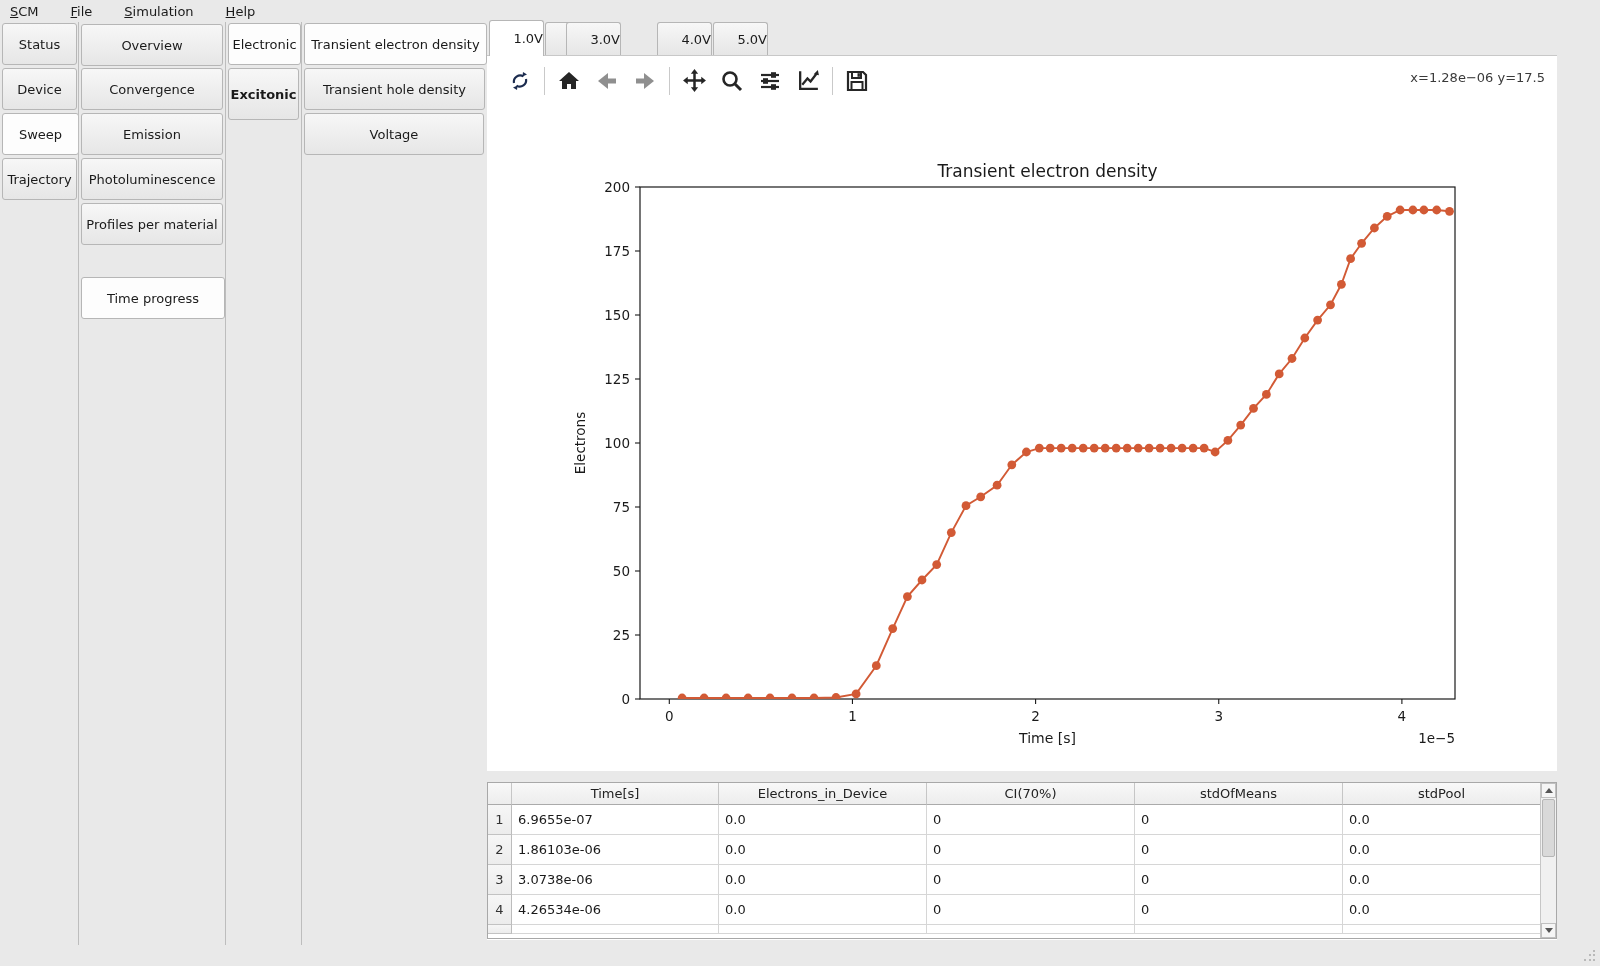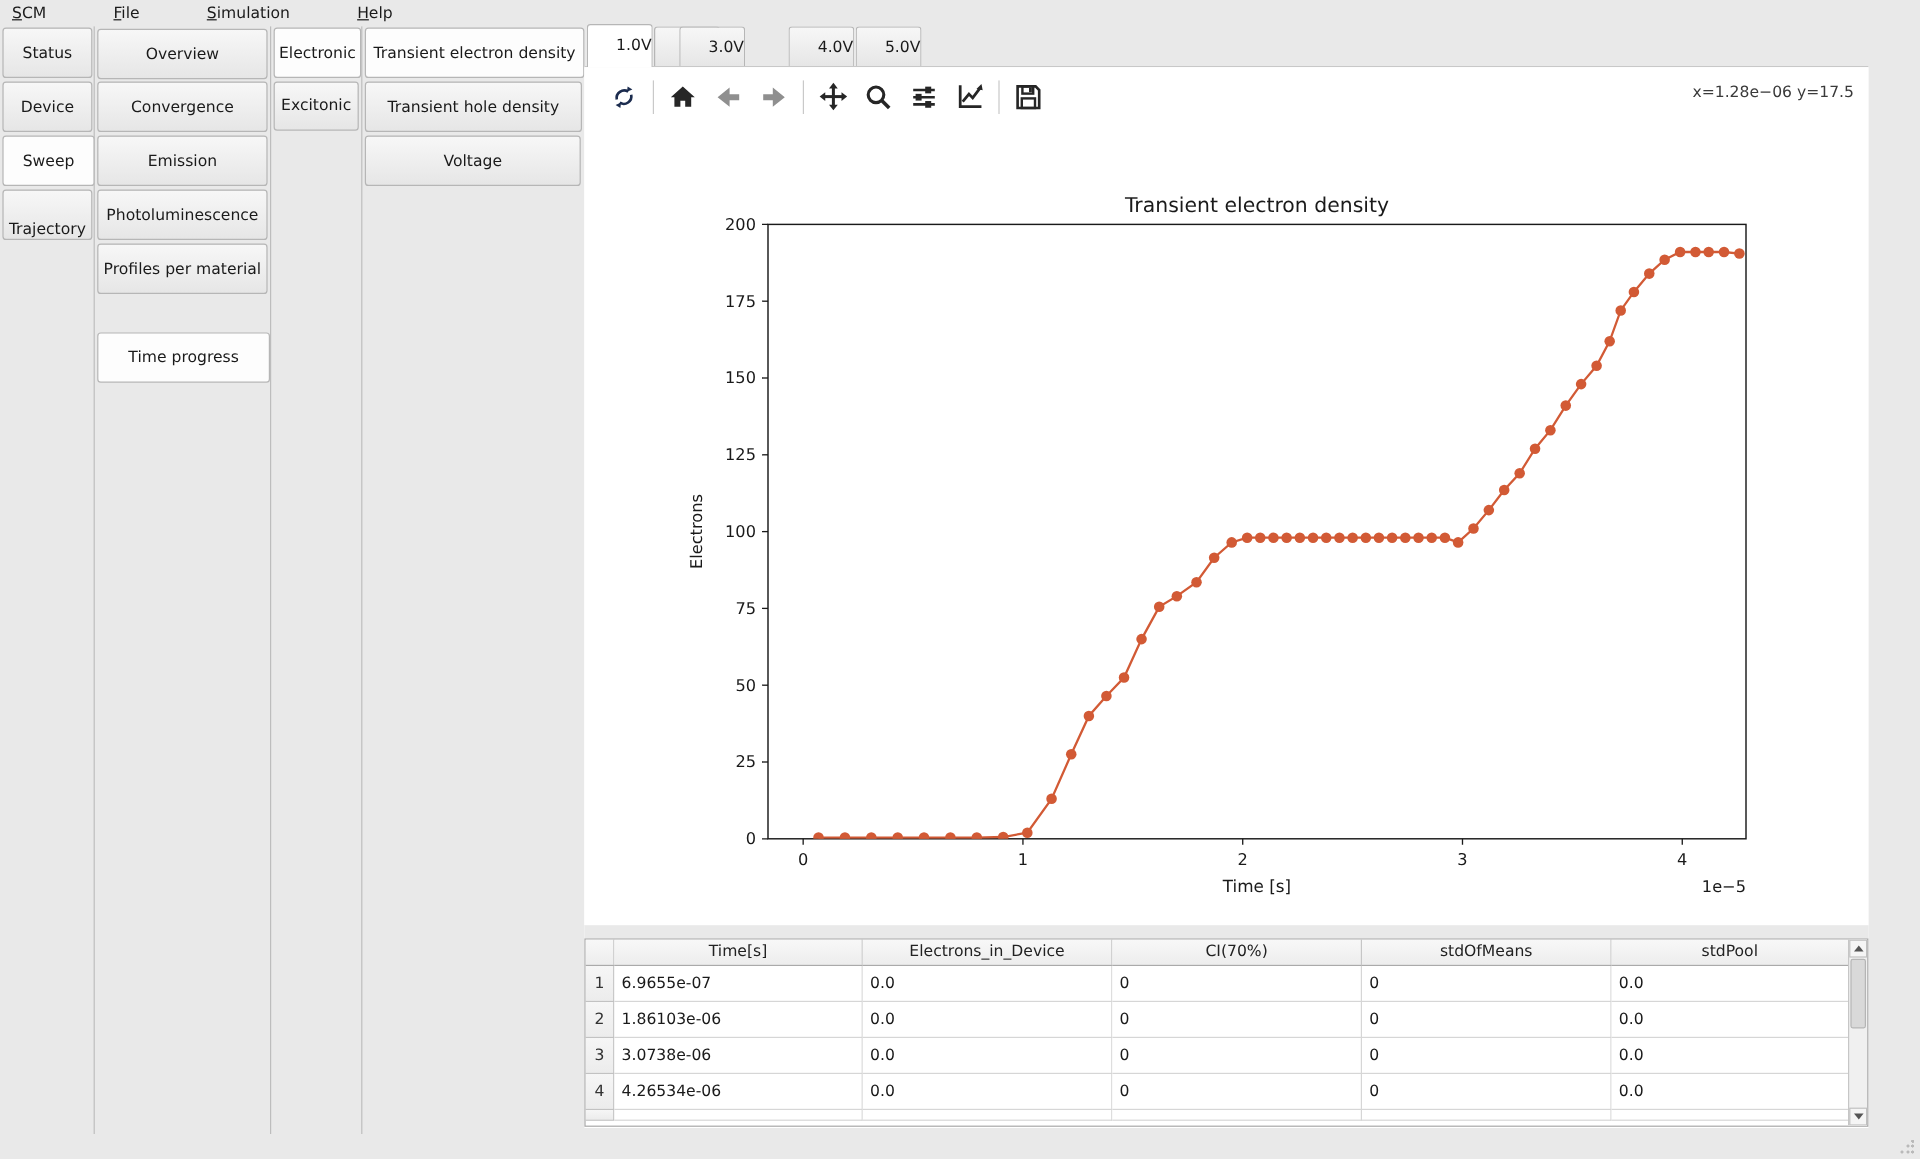--- a/index.html
+++ b/index.html
@@ -1,20 +1,20 @@
 <!DOCTYPE html>
 <html><head>
 <meta charset="utf-8">
 <style>
   html,body{margin:0;padding:0;}
   .window{position:relative;width:1600px;height:966px;background:#e9e9e9;font-family:"DejaVu Sans",sans-serif;color:#1a1a1a;overflow:hidden;}
 
   
   .menubar{position:absolute;left:0;top:0;width:100%;height:22px;display:flex;align-items:center;font-size:13px;background:#e9e9e9;}
-  .menu-item{padding:0 28px;height:22px;display:flex;align-items:center;cursor:default;}
+  .menu-item{padding:0 16px;height:22px;display:flex;align-items:center;cursor:default;}
   .menu-item:first-child{padding-left:10px;}
   .mkey{text-decoration:underline;}
 
   
   .tabbtn{position:absolute;display:flex;align-items:center;justify-content:center;background:linear-gradient(#f7f7f7,#e6e6e6);border:1px solid #b6b6b6;border-radius:3px;font-size:13px;color:#1a1a1a;box-sizing:border-box;text-align:center;cursor:default;}
   .tabbtn.sel{background:#fdfdfd;}
   .vsep{position:absolute;top:22px;bottom:21px;width:1px;background:#bdbdbd;}
 
   
   .vtab{position:absolute;top:22px;height:33px;display:flex;align-items:center;justify-content:flex-end;background:linear-gradient(#f7f7f7,#e6e6e6);border:1px solid #b6b6b6;border-bottom:none;border-radius:3px 3px 0 0;font-size:13px;box-sizing:border-box;cursor:default;}
@@ -86,21 +86,21 @@
 
   <div class="tabbtn" style="left:2px;top:23px;width:75px;height:42px;">
       <span>Status</span>
     </div>
   <div class="tabbtn" style="left:2px;top:68px;width:75px;height:42px;">
       <span>Device</span>
     </div>
   <div class="tabbtn sel" style="left:2px;top:113px;width:77px;height:42px;">
       <span>Sweep</span>
     </div>
-  <div class="tabbtn" style="left:2px;top:158px;width:75px;height:42px;align-items:flex-end;">
+  <div class="tabbtn" style="left:2px;top:158px;width:75px;height:42px;">
       <span>Trajectory</span>
     </div>
   <div class="vsep" style="left:78px;"></div>
 
   <div class="tabbtn" style="left:81px;top:24px;width:142px;height:42px;">
       <span>Overview</span>
     </div>
   <div class="tabbtn" style="left:81px;top:68px;width:142px;height:42px;">
       <span>Convergence</span>
     </div>
@@ -114,21 +114,21 @@
       <span>Profiles per material</span>
     </div>
   <div class="tabbtn sel" style="left:81px;top:248px;width:144px;height:42px;margin-top:29px;">
       <span>Time progress</span>
     </div>
   <div class="vsep" style="left:225px;"></div>
 
   <div class="tabbtn sel" style="left:228px;top:23px;width:73px;height:42px;">
       <span>Electronic</span>
     </div>
-  <div class="tabbtn" style="left:228px;top:68px;width:71px;height:41px;">
+  <div class="tabbtn" style="left:228px;top:68px;width:71px;height:52px;font-weight:bold;">
       <span>Excitonic</span>
     </div>
   <div class="vsep" style="left:301px;"></div>
 
   <div class="tabbtn sel" style="left:304px;top:23px;width:183px;height:42px;">
       <span>Transient electron density</span>
     </div>
   <div class="tabbtn" style="left:304px;top:68px;width:181px;height:42px;">
       <span>Transient hole density</span>
     </div>

